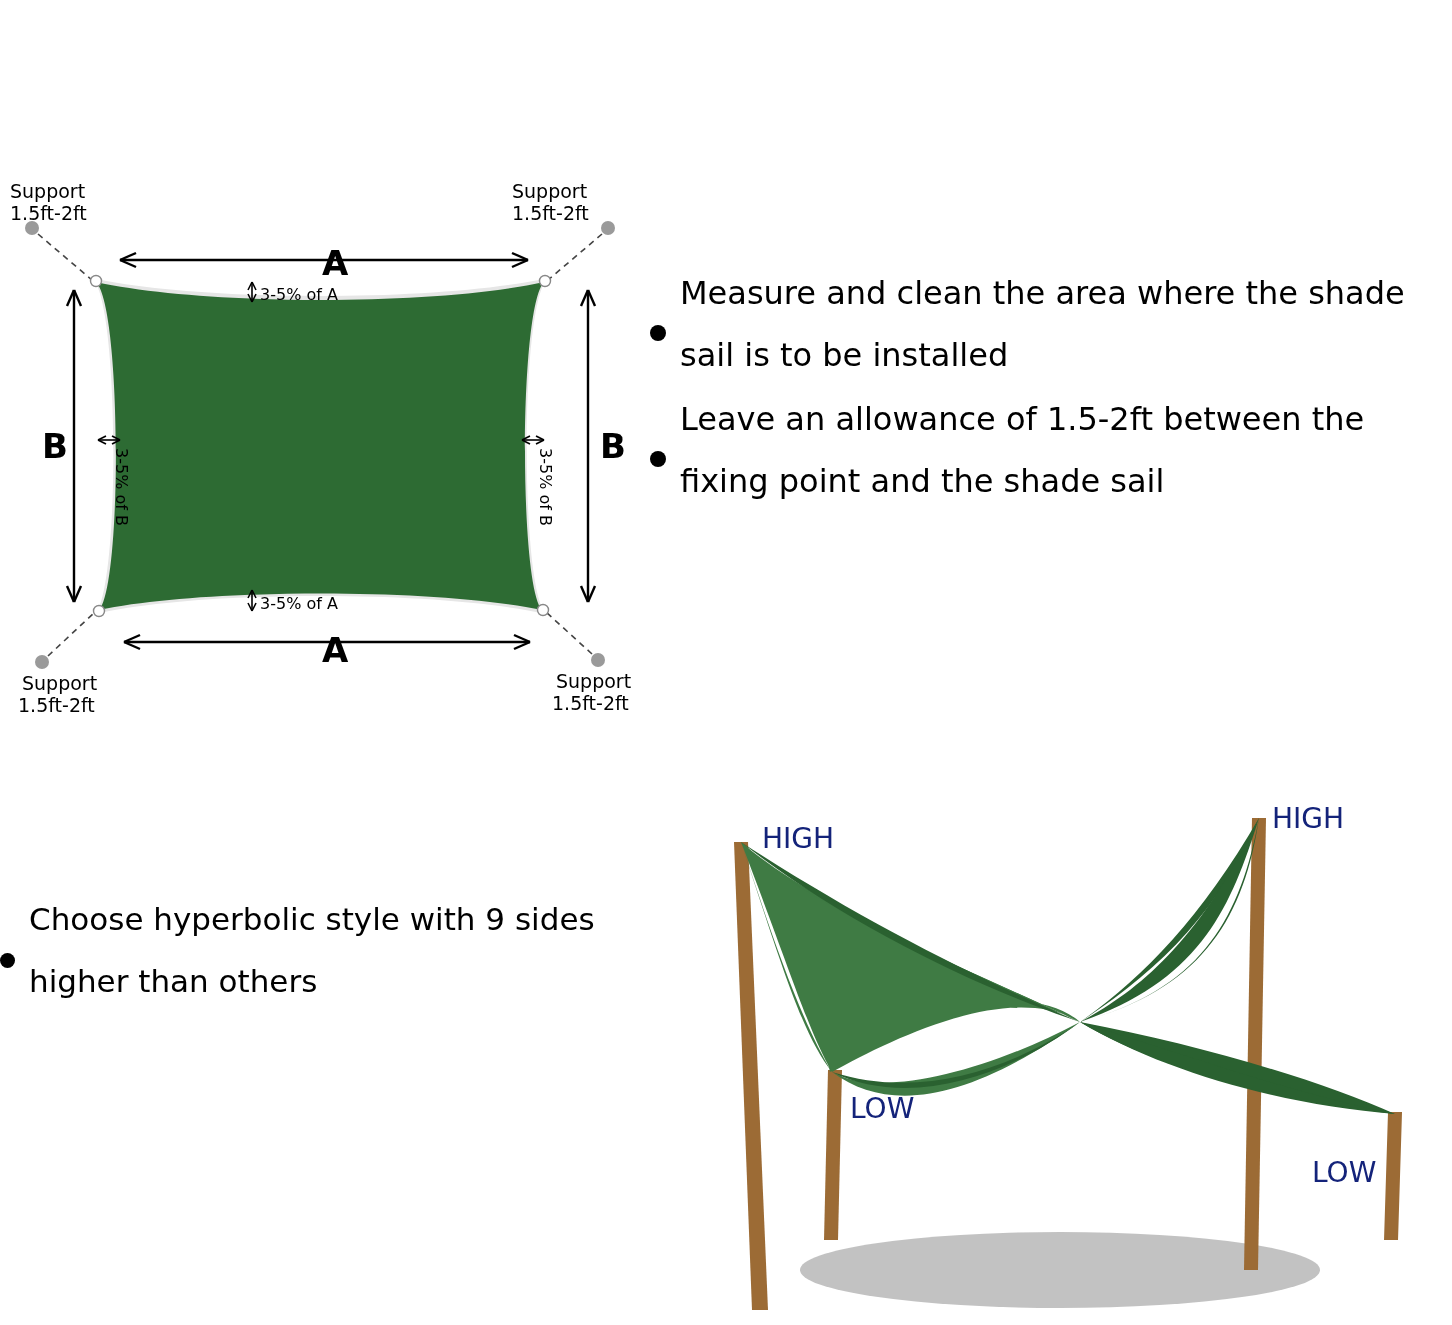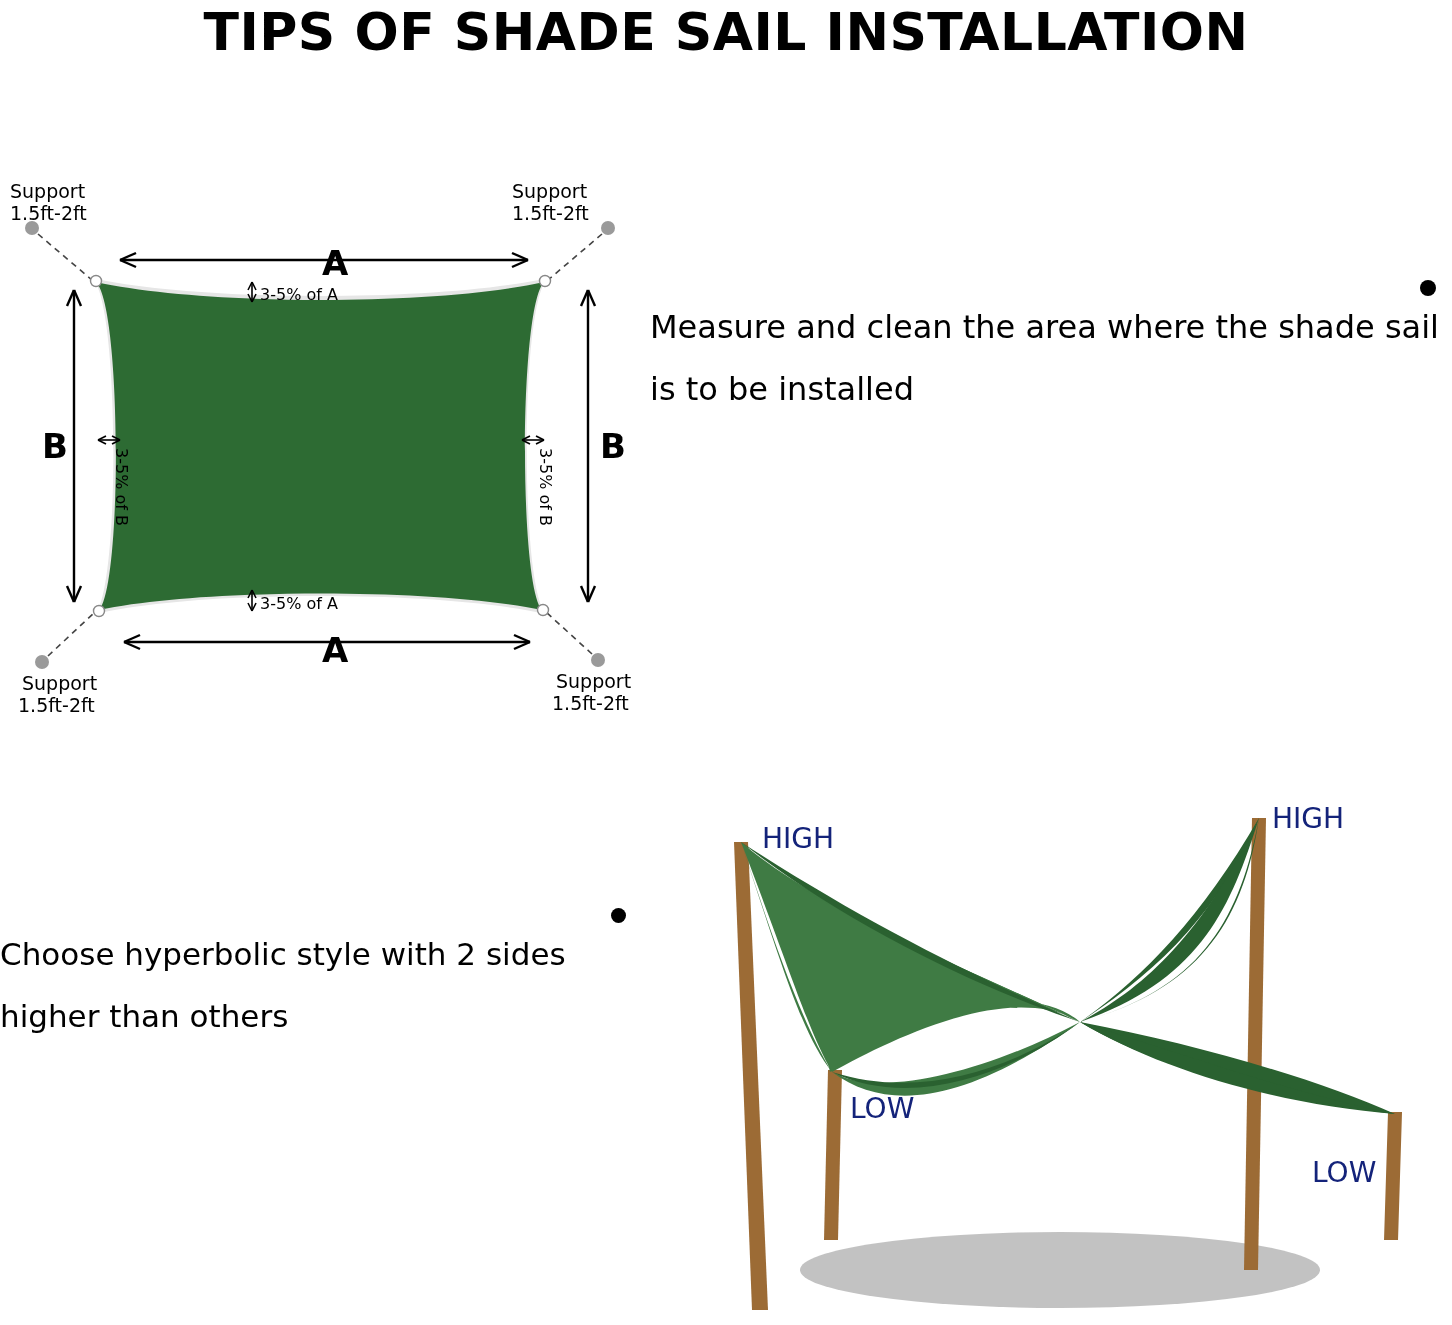--- a/index.html
+++ b/index.html
@@ -53,23 +53,22 @@
     width: 800px;
   }
   #bottom-bullets {
     position: absolute;
     left: 0px;
     top: 888px;
     width: 640px;
   }
   .bullet-row {
     display: flex;
-    align-items: flex-end;
+    align-items: center;
     margin-bottom: 2px;
-    flex-direction: column;
   }
   .bullet-dot {
     flex: 0 0 auto;
     width: 16px;
     height: 16px;
     border-radius: 50%;
     background: #000;
     margin-top: 18px;
     margin-right: 14px;
   }
@@ -96,21 +95,20 @@
     top: 770px;
     width: 812px;
     height: 555px;
   }
 </style>
 </head>
 <body>
 
 <div id="page">
 
-  <div class="title">TIPS OF SHADE SAIL INSTALLATION</div>
 
   <svg id="top-diagram" viewBox="0 0 680 600">
     <defs></defs>
 
     <g>
       <circle cx="32" cy="78" r="7" fill="#9a9a9a"></circle>
       <circle cx="608" cy="78" r="7" fill="#9a9a9a"></circle>
       <circle cx="42" cy="512" r="7" fill="#9a9a9a"></circle>
       <circle cx="598" cy="510" r="7" fill="#9a9a9a"></circle>
 
@@ -205,26 +203,30 @@
     <text x="260" y="459" font-family="DejaVu Sans, sans-serif" font-size="16" fill="#000">3-5% of A</text>
     <text x="116" y="298" font-family="DejaVu Sans, sans-serif" font-size="16" fill="#000" transform="rotate(90 116 298)">3-5% of B</text>
     <text x="540" y="298" font-family="DejaVu Sans, sans-serif" font-size="16" fill="#000" transform="rotate(90 540 298)">3-5% of B</text>
   </svg>
 
   <div id="top-bullets">
     <div class="bullet-row">
       <span class="bullet-dot"></span>
       <span class="bullet-text">Measure and clean the area where the shade sail is to be installed</span>
     </div>
+    <div class="bullet-row">
+      <span class="bullet-dot"></span>
+      <span class="bullet-text">Leave an allowance of 1.5-2ft between the fixing point and the shade sail</span>
+    </div>
   </div>
 
   <div id="bottom-bullets">
     <div class="bullet-row">
       <span class="bullet-dot"></span>
-      <span class="bullet-text">Choose hyperbolic style with 2 sides higher than others</span>
+      <span class="bullet-text">Choose hyperbolic style with 9 sides higher than others</span>
     </div>
   </div>
 
   <svg id="bottom-diagram" viewBox="0 0 812 555">
 
     <ellipse cx="420" cy="500" rx="260" ry="38" fill="#b7b7b7" opacity="0.85"></ellipse>
 
     <g>
 
       <polygon points="94,72 108,72 128,540 112,540" fill="#9c6b35"></polygon>

